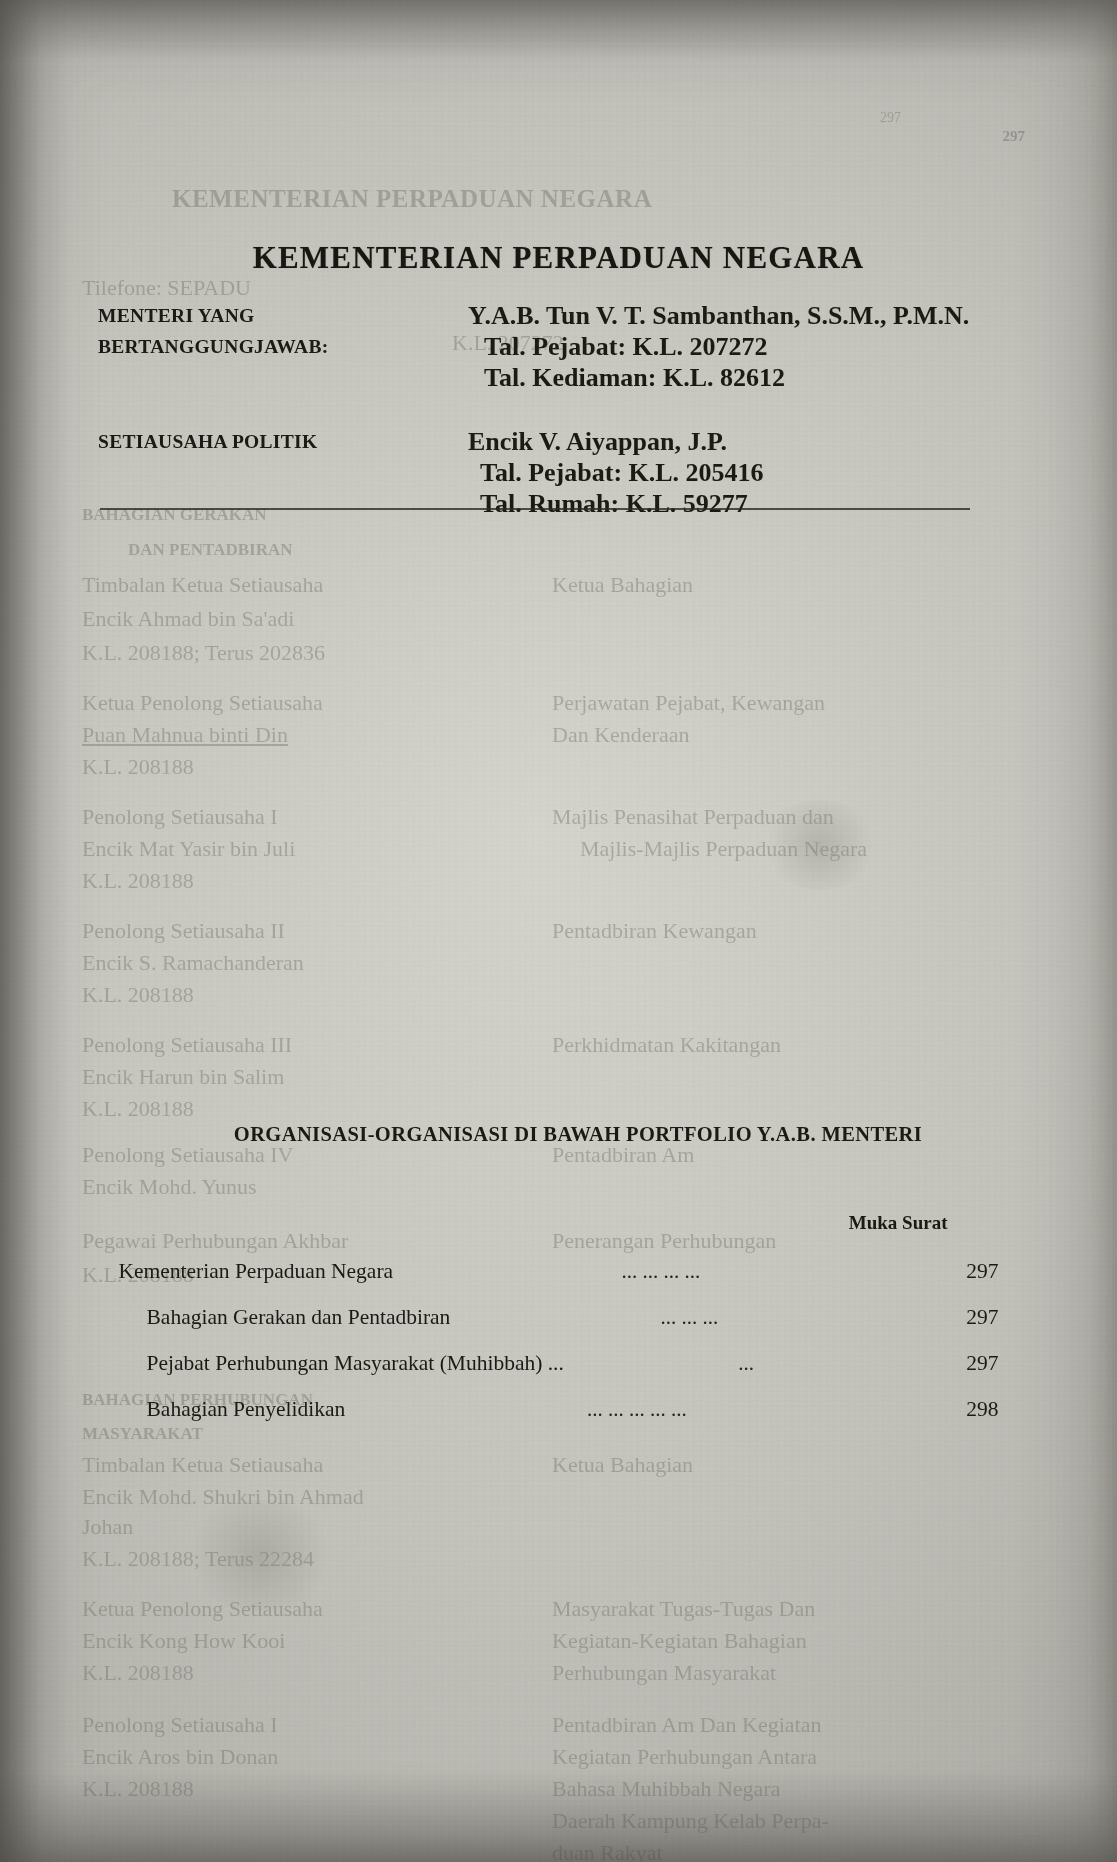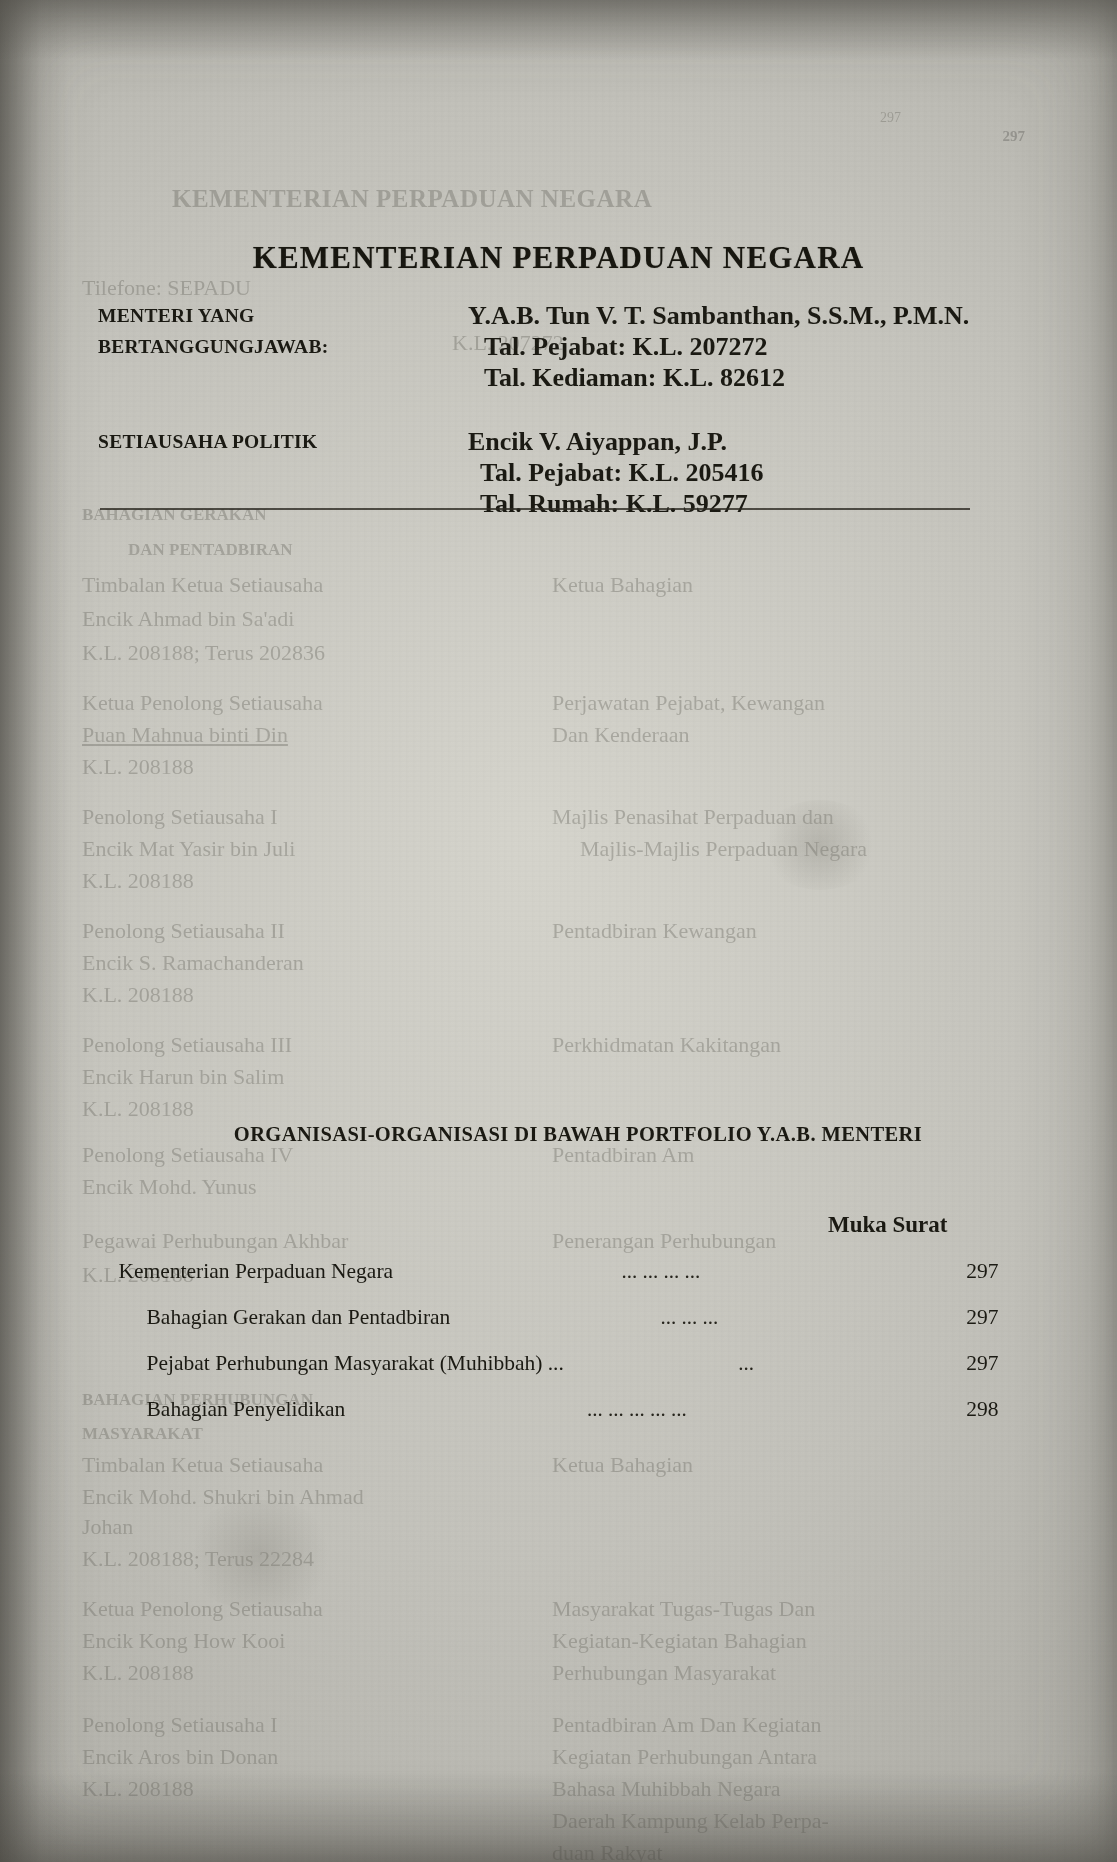--- a/index.html
+++ b/index.html
@@ -174,21 +174,21 @@
     left: 0;
     width: 1117px;
   }
   .muka-inner {
     width: 870px;
     margin: 0 auto;
     text-align: right;
     padding-right: 46px;
     box-sizing: border-box;
     font-weight: bold;
-    font-size: 23px;
+    font-size: 19px;
     color: #1a1912;
   }
 
   .toc {
     position: absolute;
     top: 1248px;
     left: 0;
     width: 1117px;
   }
   .toc-inner {

